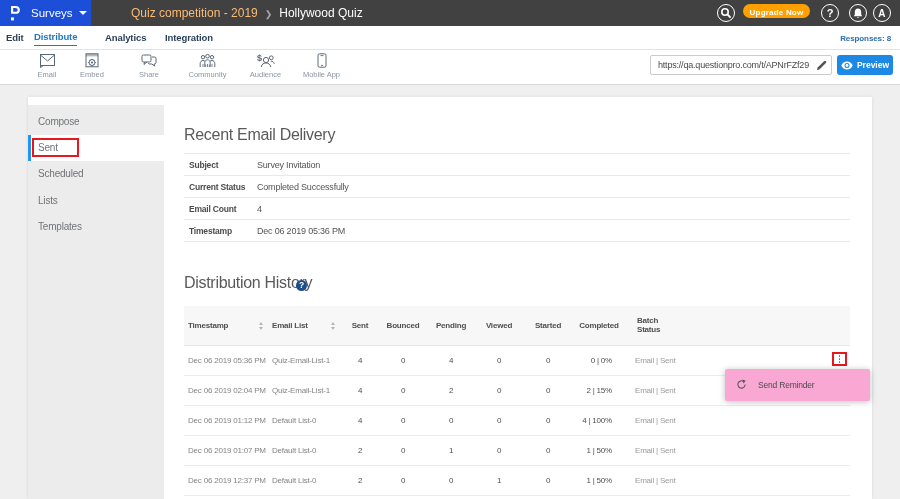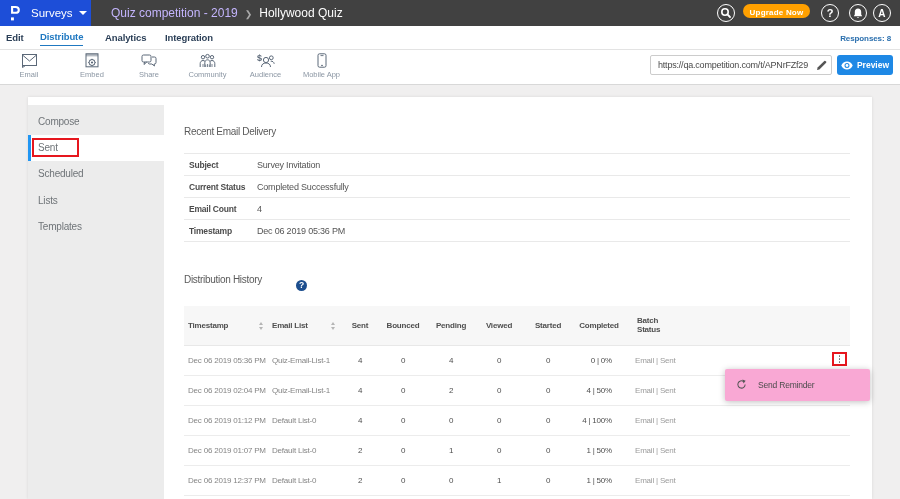--- a/index.html
+++ b/index.html
@@ -6,21 +6,21 @@
 html,body { width:900px; height:499px; overflow:hidden; }
 body { font-family:"Liberation Sans", sans-serif; background:#f0efef; position:relative; }
 
 
 #topbar { position:absolute; left:0; top:0; width:900px; height:26px; background:#414141; }
 #logoseg { position:absolute; left:0; top:0; width:91px; height:26px; background:#1d4ed8; }
 #logoseg svg { position:absolute; left:10px; top:5px; }
 #surveys { position:absolute; left:31px; top:0; height:26px; line-height:26px; color:#fff; font-size:11.5px; }
 #caret { position:absolute; left:79px; top:11px; width:0; height:0; border-left:4px solid transparent; border-right:4px solid transparent; border-top:4.5px solid #fff; }
 #crumb { position:absolute; left:111px; top:0; height:26px; line-height:27px; font-size:12px; white-space:nowrap; }
-#crumb .c1 { color:#c4b5fd; }
+#crumb .c1 { color:#fdba74;margin-left:20px; }
 #crumb .sep { color:#a9a9a9; font-size:9px; margin:0 7px; }
 #crumb .c2 { color:#fdfdfd; }
 .circ { position:absolute; top:4px; width:18px; height:18px; border:1px solid #fff; border-radius:50%; color:#fff; text-align:center; }
 #upgr { position:absolute; left:743px; top:4px; width:67px; height:14px; background:#ffa000; border-radius:9px; color:#fff; font-size:8px; font-weight:bold; text-align:center; line-height:18px; letter-spacing:0.2px; }
 
 
 #nav { position:absolute; left:0; top:26px; width:900px; height:24px; background:#fff; border-bottom:1px solid #e3e3e3; }
 #nav .ni { position:absolute; top:0; height:34px; line-height:24px; font-size:9.5px; letter-spacing:-0.1px; color:#2b3f57; font-weight:bold; }
 #nav .active { color:#1f78c1; border-bottom:1px solid #1f78c1; height:20px; line-height:22px;}
 #resp { position:absolute; right:9px; top:0; height:24px; line-height:25px; font-size:8px; letter-spacing:-0.1px; font-weight:bold; color:#2a6fae; }
@@ -37,21 +37,21 @@
 #preview svg { vertical-align:-2px; margin-right:4px; }
 
 
 #panel { position:absolute; left:28px; top:97px; width:844px; height:402px; background:#fff; box-shadow:0 0 3px rgba(0,0,0,0.10); }
 #sidebar { position:absolute; left:0; top:8px; width:136px; height:402px; background:#ececec; }
 .sitem { position:absolute; left:0; width:136px; height:26.4px; line-height:26.4px; padding-left:10px; font-size:10px; letter-spacing:-0.2px; color:#6f7478; }
 .sitem.active { background:#fff; border-left:3px solid #2196f3; padding-left:7px; }
 #redbox1 { position:absolute; left:4px; top:32.8px; width:47px; height:19.5px; border:2.5px solid #e6171e; }
 
 
-.h1 { position:absolute; left:156px; font-size:10px; color:#5a5a5a; letter-spacing:-0.3px; }
+.h1 { position:absolute; left:156px; font-size:16px; color:#5a5a5a; letter-spacing:-0.3px; }
 #infotbl { position:absolute; left:156px; top:55.5px; width:666px; }
 #infotbl .row { height:22.3px; border-top:1px solid #e9e9e9; line-height:22.3px; font-size:9px; letter-spacing:-0.2px; white-space:nowrap; }
 #infotbl .row:last-child { border-bottom:1px solid #e9e9e9; }
 #infotbl .lab { display:inline-block; width:73px; padding-left:5px; font-weight:bold; font-size:8.5px; color:#4c4c4c; vertical-align:top;}
 #infotbl .val { display:inline-block; color:#555; vertical-align:top;}
 
 #qmark { position:absolute; left:268px; top:183px; width:11px; height:11px; border-radius:50%; background:#1c4e8e; color:#fff; font-size:8.5px; font-weight:bold; text-align:center; line-height:11px; }
 
 
 #dtbl { position:absolute; left:156px; top:209px; width:666px; border-collapse:collapse; table-layout:fixed; }
@@ -101,28 +101,28 @@
     <svg width="16" height="16" viewBox="0 0 16 16" style="margin-top:1px;">
         <path fill="#fff" d="M8 2.5 C6 2.5 4.8 4 4.8 6 L4.8 8.6 L3.8 10.3 L12.2 10.3 L11.2 8.6 L11.2 6 C11.2 4 10 2.5 8 2.5 Z"></path>
         <path fill="#fff" d="M6.8 11 A1.3 1.3 0 0 0 9.2 11 Z"></path>
       </svg>
   </div>
   <div class="circ" style="left:872.8px; font-size:10px; font-weight:bold; line-height:17px;">A</div>
 </div>
 
 <div id="nav">
   <div class="ni" style="left:6px;">Edit</div>
-  <div class="ni active" style="left:40px;">Distribute</div>
+  <div class="ni active" style="left:34px;">Distribute</div>
   <div class="ni" style="left:105px;">Analytics</div>
   <div class="ni" style="left:165px;">Integration</div>
   <div id="resp">Responses: 8</div>
 </div>
 
 <div id="toolbar">
-  <div class="tool" style="left:0;">
+  <div class="tool" style="left:18px;">
     <svg width="17" height="15" viewBox="0 0 17 15">
       <rect x="1.5" y="1.5" width="14" height="11" fill="none" stroke="#5b6878" stroke-width="1"></rect>
       <path d="M1.5 2 L8.5 8 L15.5 2" fill="none" stroke="#5b6878" stroke-width="1"></path>
       <path d="M1.5 12.5 L1.5 14.5 L4.5 12.5" fill="none" stroke="#5b6878" stroke-width="1"></path>
     </svg>
     <div class="lbl">Email</div>
   </div>
   <div class="tool" style="left:63px;">
     <svg width="14" height="15" viewBox="0 0 14 15">
       <rect x="1" y="0.8" width="12" height="13" fill="none" stroke="#5b6878" stroke-width="1"></rect>
@@ -164,21 +164,21 @@
   </div>
   <div class="tool" style="left:292.5px;">
     <svg width="10" height="15" viewBox="0 0 10 15">
       <rect x="1" y="0.8" width="8" height="13.4" rx="1.5" fill="none" stroke="#5b6878" stroke-width="1"></rect>
       <line x1="3.5" y1="2.6" x2="6.5" y2="2.6" stroke="#5b6878" stroke-width="0.9"></line>
       <line x1="4" y1="12.4" x2="6" y2="12.4" stroke="#5b6878" stroke-width="0.9"></line>
     </svg>
     <div class="lbl">Mobile App</div>
   </div>
   <div id="urlbox">
-    <div class="u">https://qa.competition.com/t/APNrFZf29</div>
+    <div class="u">https://qa.questionpro.com/t/APNrFZf29</div>
     <svg width="11" height="11" viewBox="0 0 11 11">
         <path fill="#555" d="M1 10 L1.6 7.6 L8.3 0.9 A0.8 0.8 0 0 1 9.4 0.9 L10.1 1.6 A0.8 0.8 0 0 1 10.1 2.7 L3.4 9.4 Z"></path>
       </svg>
   </div>
   <div id="preview"><svg width="12" height="9" viewBox="0 0 12 9">
         <path fill="#fff" d="M6 0.5 C3.5 0.5 1.4 2 0.3 4.5 C1.4 7 3.5 8.5 6 8.5 C8.5 8.5 10.6 7 11.7 4.5 C10.6 2 8.5 0.5 6 0.5 Z M6 7 A2.5 2.5 0 1 1 6 2 A2.5 2.5 0 0 1 6 7 Z"></path>
         <circle cx="6" cy="4.5" r="1.4" fill="#fff"></circle>
       </svg>Preview</div>
 </div>
 
@@ -246,21 +246,21 @@
           <td class="b">Email | Sent</td>
         </tr>
     <tr>
           <td class="l">Dec 06 2019 02:04 PM</td>
           <td class="l">Quiz-Email-List-1</td>
           <td class="n">4</td>
           <td class="n">0</td>
           <td class="n">2</td>
           <td class="n">0</td>
           <td class="n">0</td>
-          <td class="r">4 | 50%</td>
+          <td class="r">2 | 15%</td>
           <td class="b">Email | Sent</td>
         </tr>
     <tr>
           <td class="l">Dec 06 2019 01:12 PM</td>
           <td class="l">Default List-0</td>
           <td class="n">4</td>
           <td class="n">0</td>
           <td class="n">0</td>
           <td class="n">0</td>
           <td class="n">0</td>

